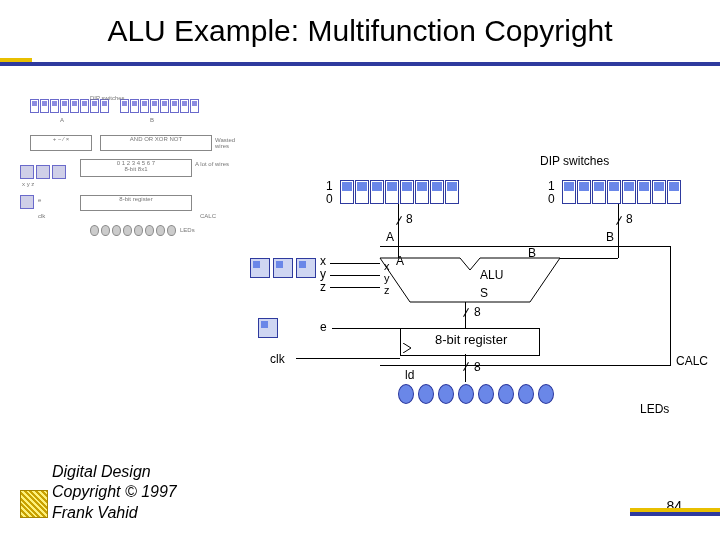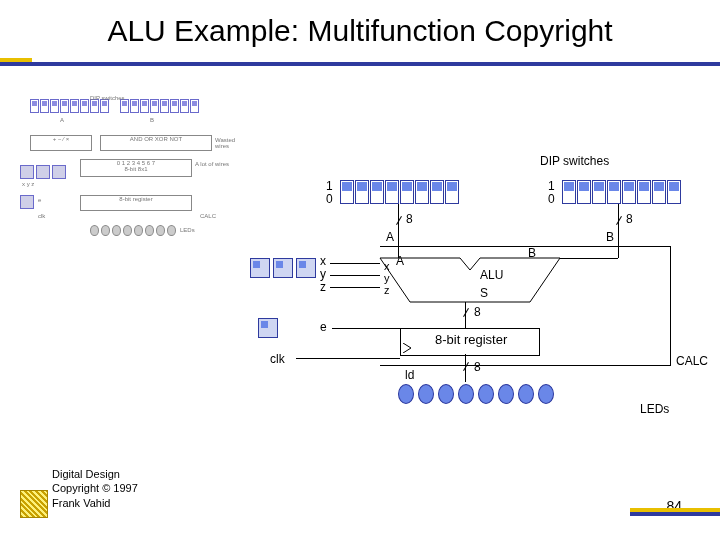--- a/index.html
+++ b/index.html
@@ -170,24 +170,25 @@
   .slash {
     position:absolute;
     width:10px; height:1px; background:#000;
     transform: rotate(-60deg);
   }
 
   
   .footer {
     position: absolute;
     left: 52px;
-    bottom: 30px;
-    font-size: 11px;
+    bottom: 16px;
+    font-size: 16px;
     line-height: 1.3;
     color: #000;
+    font-style: italic;
   }
   .footer-icon {
     position:absolute;
     left: 20px; bottom: 22px;
     width: 26px; height: 26px;
     background: repeating-linear-gradient(45deg,#c9a100,#c9a100 2px,#fdf17a 2px,#fdf17a 4px);
     border:1px solid #a88600;
   }
   .page-number {
     position:absolute;

